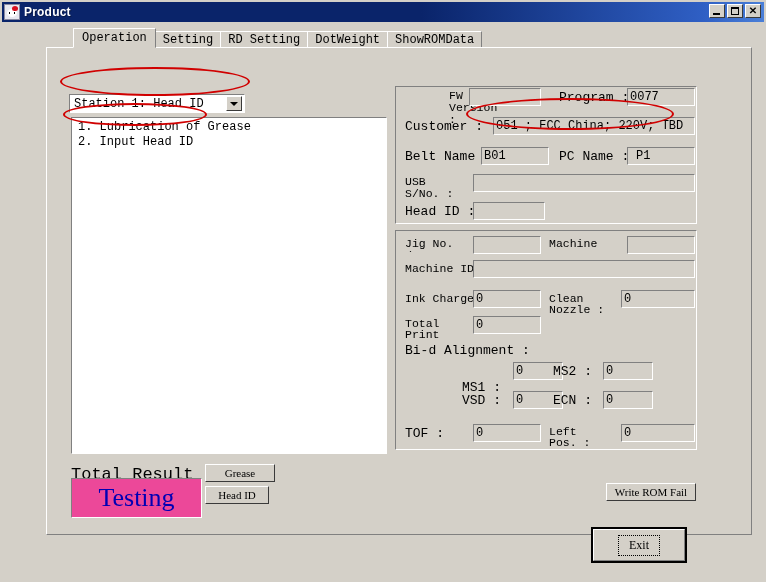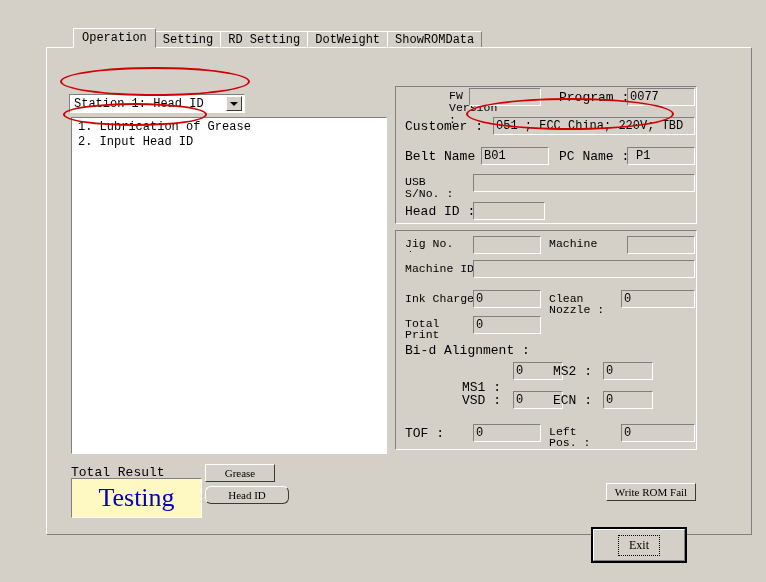--- a/index.html
+++ b/index.html
@@ -103,42 +103,42 @@
     border-top:4px solid #000;
   }
   .listbox{
     position:absolute;left:24px;top:69px;width:316px;height:337px;
     background:#fff;box-sizing:border-box;
     border:1px solid;border-color:#808080 #ffffff #ffffff #808080;
     padding:2px 0 0 2px;overflow:hidden;
   }
   .li{font-size:12px;color:#000;line-height:15px;white-space:pre;padding-left:4px;}
   .totalresult-label{
-    position:absolute;left:24px;top:417px;font-size:13px;color:#000;white-space:nowrap;
+    position:absolute;left:24px;top:417px;font-size:17px;color:#000;white-space:nowrap;
   }
   .resultbox{
     position:absolute;left:24px;top:430px;width:131px;height:40px;
-    background:#fef9c3;box-sizing:border-box;
+    background:#ec4899;box-sizing:border-box;
     border:1px solid;border-color:#808080 #ffffff #ffffff #808080;
     display:flex;align-items:center;justify-content:center;
   }
   .resultbox span{
     font-family:"Liberation Serif","DejaVu Serif",serif;
     font-size:26px;color:#0000b4;line-height:26px;
   }
   .btn{
     background:#d4d0c8;box-sizing:border-box;
     border:1px solid;border-color:#ffffff #3a3a3a #3a3a3a #ffffff;
     font-size:11px;color:#000;text-align:center;
     font-family:"Liberation Serif","DejaVu Serif",serif;
     display:flex;align-items:center;justify-content:center;
     white-space:nowrap;
   }
   .btn-grease{position:absolute;left:158px;top:416px;width:70px;height:18px;}
-  .btn-headid{position:absolute;left:158px;top:438px;width:84px;height:18px;border-radius:6px;}
+  .btn-headid{position:absolute;left:158px;top:438px;width:64px;height:18px;}
   .btn-wrom{position:absolute;left:559px;top:416px;width:90px;height:18px;margin-top:19px;}
   
   .grp{
     position:absolute;box-sizing:border-box;
     border:1px solid;border-color:#808080 #ffffff #ffffff #808080;
     background:#d4d0c8;
   }
   .grp1{left:348px;top:38px;width:302px;height:138px;}
   .grp2{left:348px;top:182px;width:302px;height:220px;}
   .lbl{position:absolute;font-size:13px;color:#000;line-height:12px;white-space:nowrap;}
@@ -170,20 +170,40 @@
   .annot{position:absolute;border:2px solid #d00000;border-radius:50%;pointer-events:none;}
   .an1{left:60px;top:67px;width:186px;height:25px;}
   .an2{left:63px;top:103px;width:140px;height:19px;}
   .an3{left:466px;top:98px;width:204px;height:28px;}
 </style>
 </head>
 <body>
 
 <div class="win">
 
+  <div class="titlebar">
+    <div class="title-icon">
+      <div class="kface"></div>
+      <div class="kbow"></div>
+      <div class="keye" style="left:4px;"></div>
+      <div class="keye" style="left:9px;"></div>
+    </div>
+    <div class="title-text">Product</div>
+    <div class="tb-btns">
+      <div class="tb-btn tb-min">
+          <div class="g"></div>
+        </div>
+      <div class="tb-btn tb-max">
+          <div class="g"></div>
+        </div>
+      <div class="tb-btn tb-cls">
+          <div class="g">✕</div>
+        </div>
+    </div>
+  </div>
 
   <div class="client">
 
     <div class="tabstrip">
       <div class="tab active"><span>Operation</span></div>
       <div class="tab"><span>Setting</span></div>
       <div class="tab"><span>RD Setting</span></div>
       <div class="tab"><span>DotWeight</span></div>
       <div class="tab"><span>ShowROMData</span></div>
     </div>

